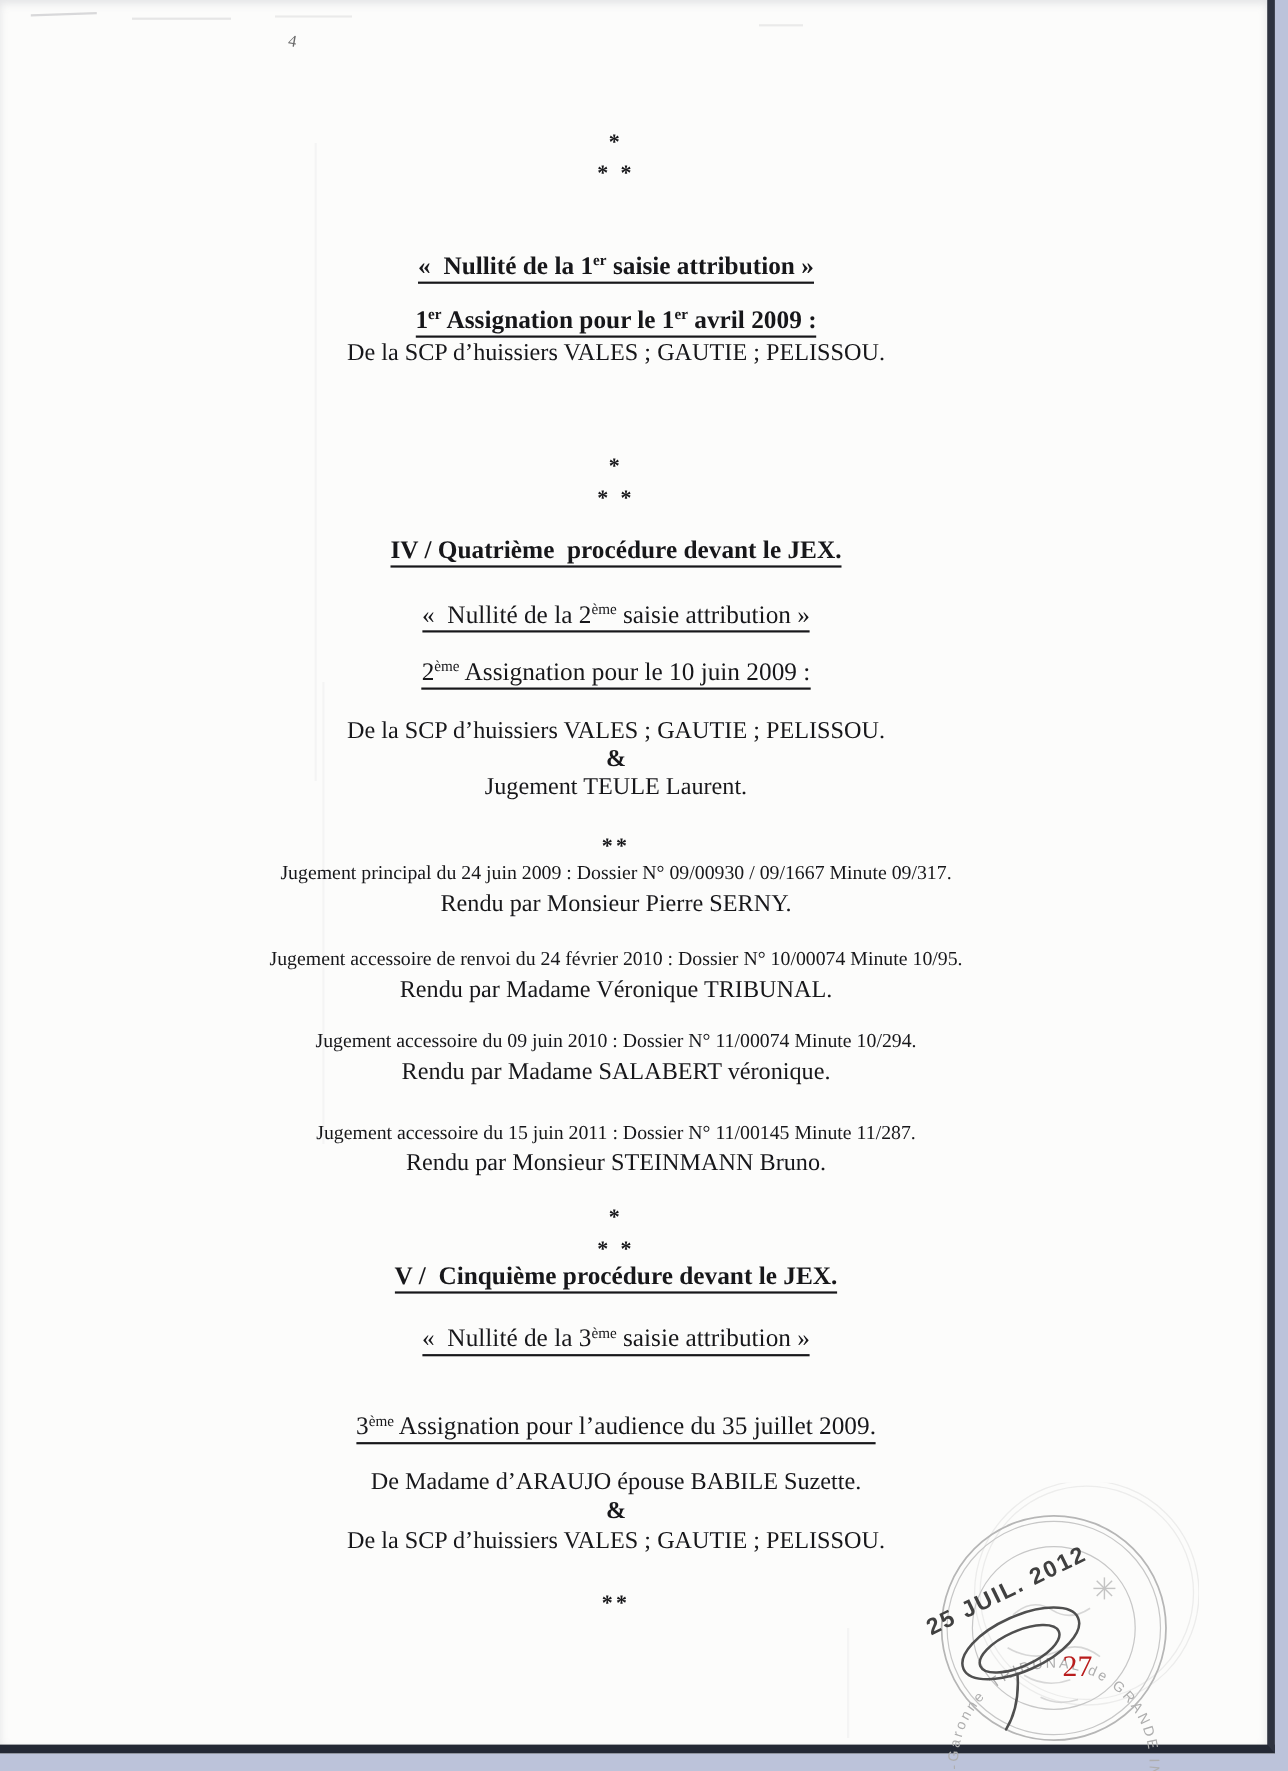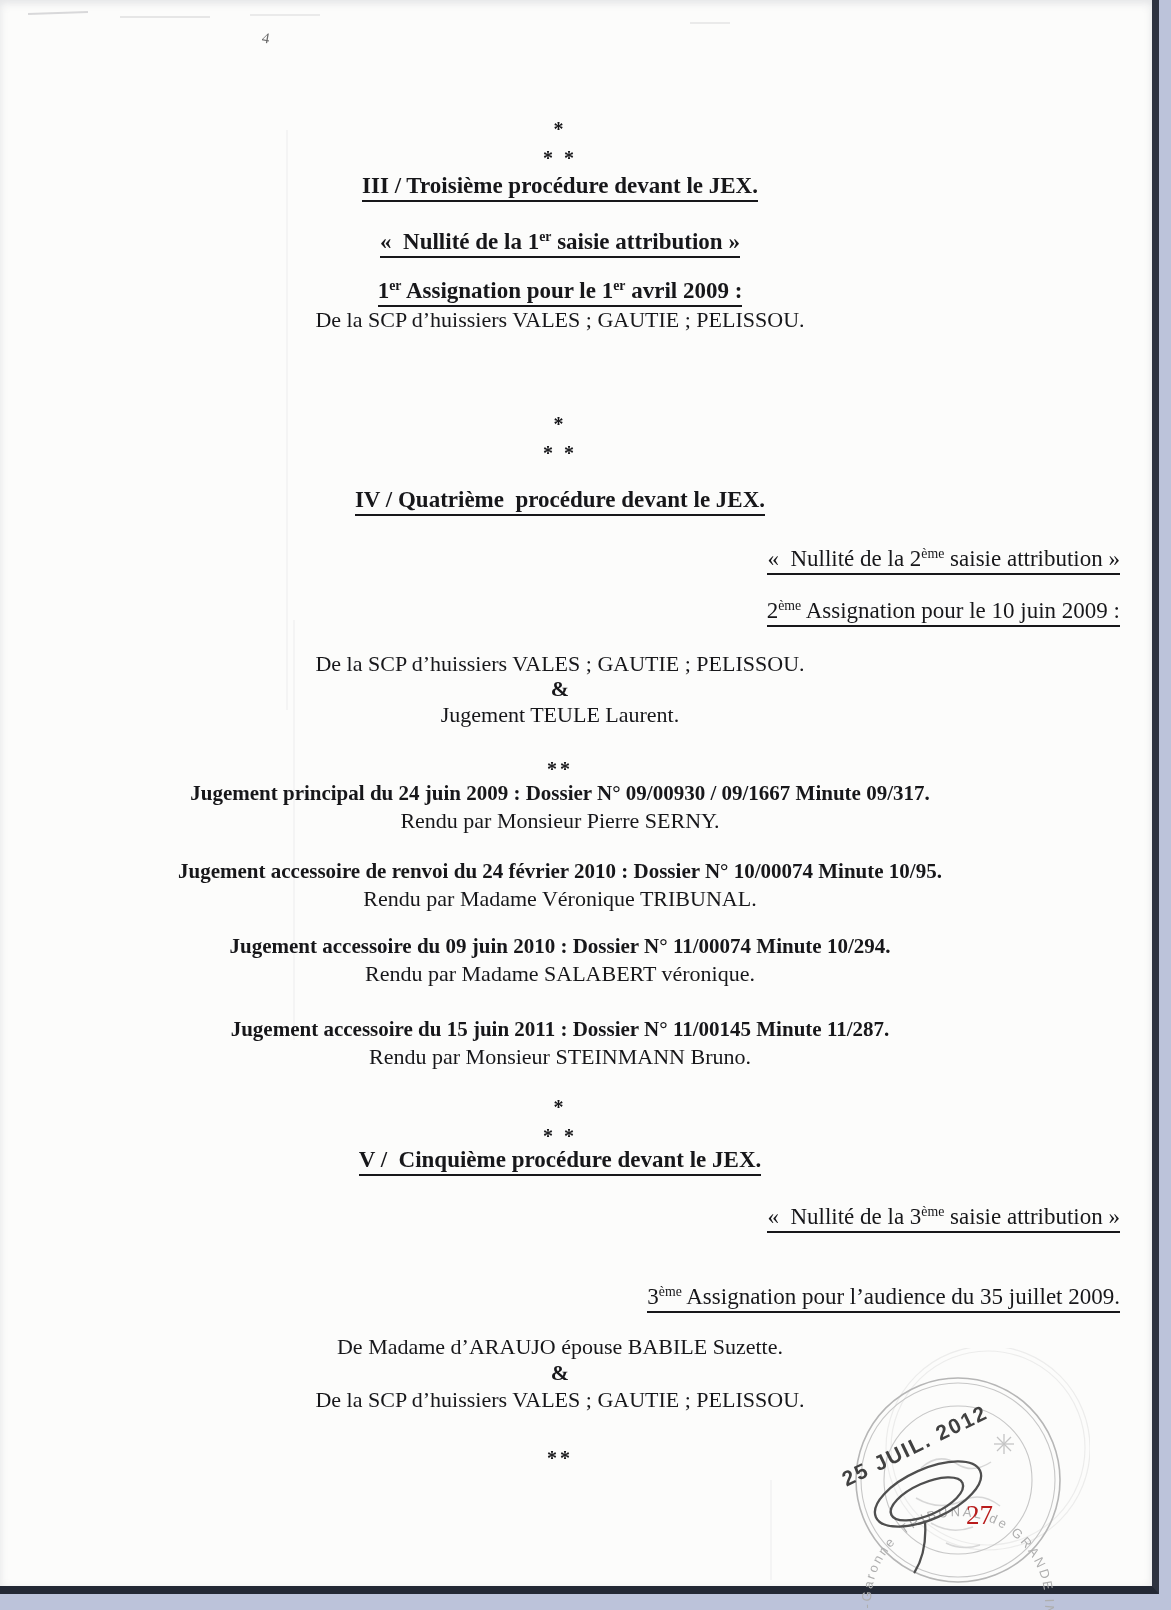--- a/index.html
+++ b/index.html
@@ -16,23 +16,23 @@
     border-bottom:8px solid #232834;
     box-shadow: inset 0 3px 8px rgba(110,115,135,0.18);
   }
   .line {
     position:absolute; left:0; width:1120px;
     text-align:center; color:#17171a;
     white-space:pre-wrap; line-height:28px;
   }
   .b   { font-weight:bold; }
   .h   { font-size:23px; font-weight:bold; }
-  .un  { font-size:23px;text-align:right; }
+  .un  { font-size:23px; }
   .body22 { font-size:22px; }
-  .jb  { font-size:21px; font-weight:bold; }
+  .jb  { font-size:18px; font-weight:normal; }
   .star { font-size:20px; font-weight:bold; letter-spacing:3px; }
   .ul  { border-bottom:2px solid #17171a; padding-bottom:2px; }
   .sp  { font-size:0.6em; position:relative; top:-0.55em; }
   .amp { font-size:22px; font-weight:bold; }
 
   .streak { position:absolute; background:rgba(60,60,85,0.045); }
   .s1 { left:286px; top:130px; width:2px; height:580px; }
   .s2 { left:293px; top:620px; width:2px; height:420px; }
   .s3 { left:770px; top:1480px; width:2px; height:100px; }
 
@@ -81,21 +81,20 @@
     <div class="smudge m3"></div>
     <div class="smudge m4"></div>
     <div class="artifact">4</div>
     <div class="streak s1"></div>
     <div class="streak s2"></div>
     <div class="streak s3"></div>
 
     <div class="line star" style="top:115px">*</div>
     <div class="line star" style="top:144px">* *</div>
 
-    <div class="line h" style="top:172px"><span class="ul">III / Troisième procédure devant le JEX.</span></div>
 
     <div class="line h" style="top:228px"><span class="ul"><span>«  Nullité de la 1</span><span class="sp">er</span><span> saisie attribution »</span></span></div>
 
     <div class="line h" style="top:277px"><span class="ul"><span>1</span><span class="sp">er</span><span> Assignation pour le 1</span><span class="sp">er</span><span> avril 2009 :</span></span></div>
 
     <div class="line body22" style="top:306px">De la SCP d’huissiers VALES ; GAUTIE ; PELISSOU.</div>
 
 
     <div class="line star" style="top:410px">*</div>
     <div class="line star" style="top:439px">* *</div>

